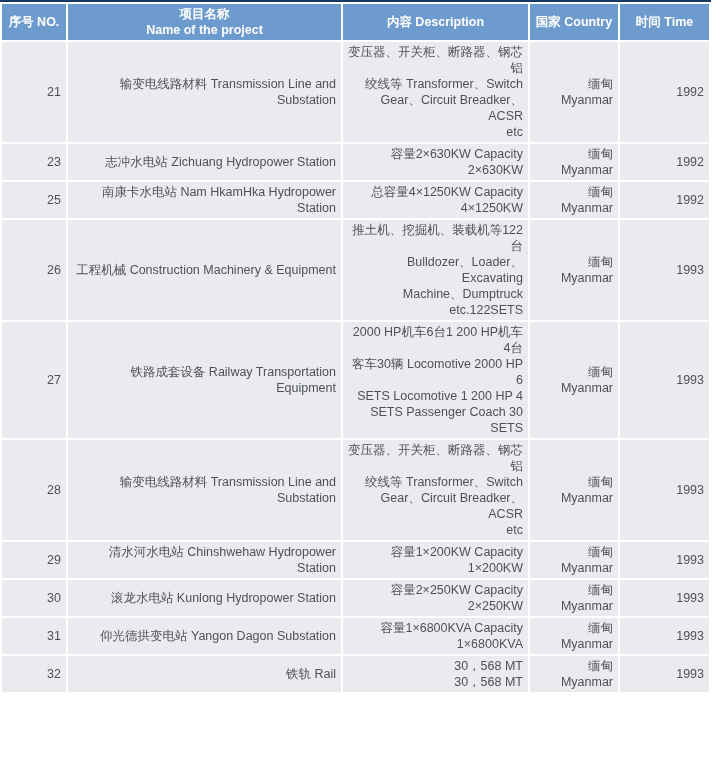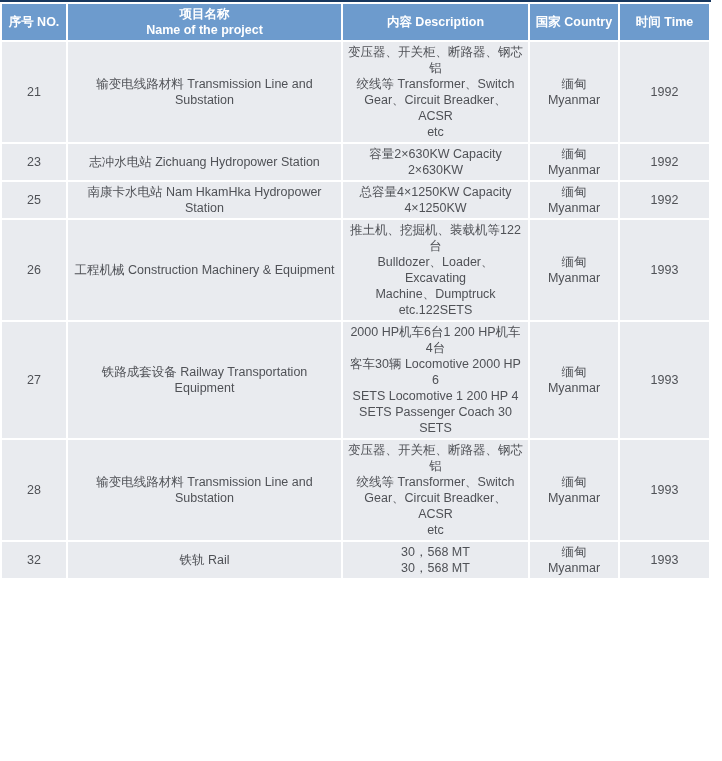--- a/index.html
+++ b/index.html
@@ -38,21 +38,21 @@
     vertical-align: middle;
     height: 35px;
     padding: 2px 4px;
     white-space: pre-line;
   }
   td {
     background: var(--row-bg, #e9ebef);
     color: var(--body-text, #4f5156);
     font-size: 12.5px;
     line-height: 16px;
-    text-align: center;
+    text-align: right;
     vertical-align: middle;
     height: 34px;
     padding: 2px 5px;
   }
   td.cell-desc { white-space: pre-line; }
 </style>
 </head>
 <body>
 
 <div class="page">
@@ -127,20 +127,44 @@
             <td class="cell-no">28</td>
             <td class="cell-name">输变电线路材料 Transmission Line and Substation</td>
             <td class="cell-desc">变压器、开关柜、断路器、钢芯铝
 绞线等 Transformer、Switch
 Gear、Circuit Breadker、ACSR
 etc</td>
             <td class="cell-country">缅甸 Myanmar</td>
             <td class="cell-year">1993</td>
           </tr>
           <tr>
+            <td class="cell-no">29</td>
+            <td class="cell-name">清水河水电站 Chinshwehaw Hydropower Station</td>
+            <td class="cell-desc">容量1×200KW Capacity
+1×200KW</td>
+            <td class="cell-country">缅甸 Myanmar</td>
+            <td class="cell-year">1993</td>
+          </tr>
+          <tr>
+            <td class="cell-no">30</td>
+            <td class="cell-name">滚龙水电站 Kunlong Hydropower Station</td>
+            <td class="cell-desc">容量2×250KW Capacity
+2×250KW</td>
+            <td class="cell-country">缅甸 Myanmar</td>
+            <td class="cell-year">1993</td>
+          </tr>
+          <tr>
+            <td class="cell-no">31</td>
+            <td class="cell-name">仰光德拱变电站 Yangon Dagon Substation</td>
+            <td class="cell-desc">容量1×6800KVA Capacity
+1×6800KVA</td>
+            <td class="cell-country">缅甸 Myanmar</td>
+            <td class="cell-year">1993</td>
+          </tr>
+          <tr>
             <td class="cell-no">32</td>
             <td class="cell-name">铁轨 Rail</td>
             <td class="cell-desc">30，568 MT
 30，568 MT</td>
             <td class="cell-country">缅甸 Myanmar</td>
             <td class="cell-year">1993</td>
           </tr>
         </tbody>
     </table>
   </div>

